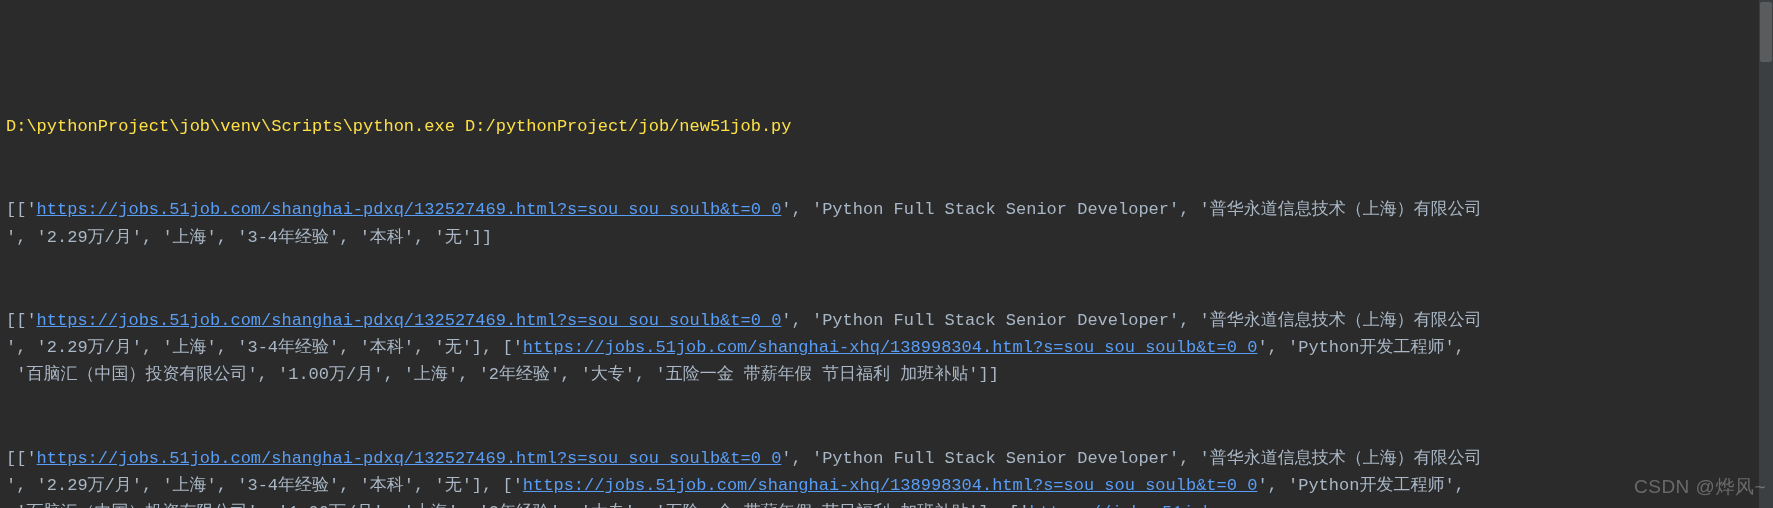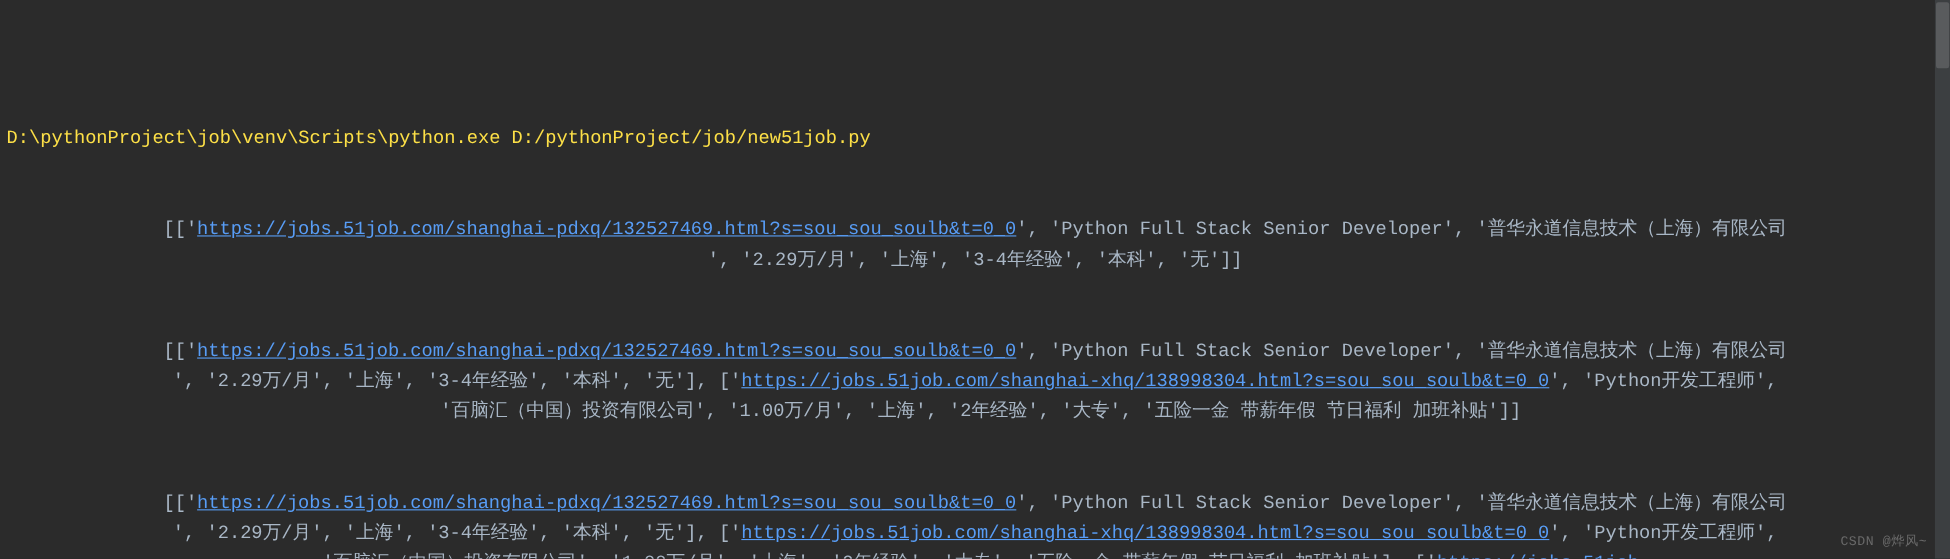--- a/index.html
+++ b/index.html
@@ -11,33 +11,33 @@
       line-height: 1.6;
       padding: 4px 6px;
       white-space: pre-wrap;
       word-break: break-all;
       width: 1773px;
       height: 508px;
       overflow: hidden;
       position: relative;
     }
     .cmd-line { color: #fde047; margin-bottom: 2px; }
-    .output-block { color: #a9b7c6; margin-bottom: 2px; text-align: center; }
+    .output-block { color: #a9b7c6; margin-bottom: 2px; }
     .url {
       color: #589df6;
       text-decoration: underline;
       cursor: text;
     }
     .watermark {
       position: absolute;
-      right: 21px;
+      right: 7px;
       bottom: 6px;
       color: rgba(220,220,220,0.35);
-      font-size: 12px;
-      font-family: Liberation Mono, monospace;
+      font-size: 19px;
+      font-family: Liberation Sans, sans-serif;
       letter-spacing: 0.5px;
     }
     .scrollbar {
       position: absolute;
       right: 0;
       top: 0;
       width: 14px;
       height: 100%;
       background: #3c3f41;
     }

